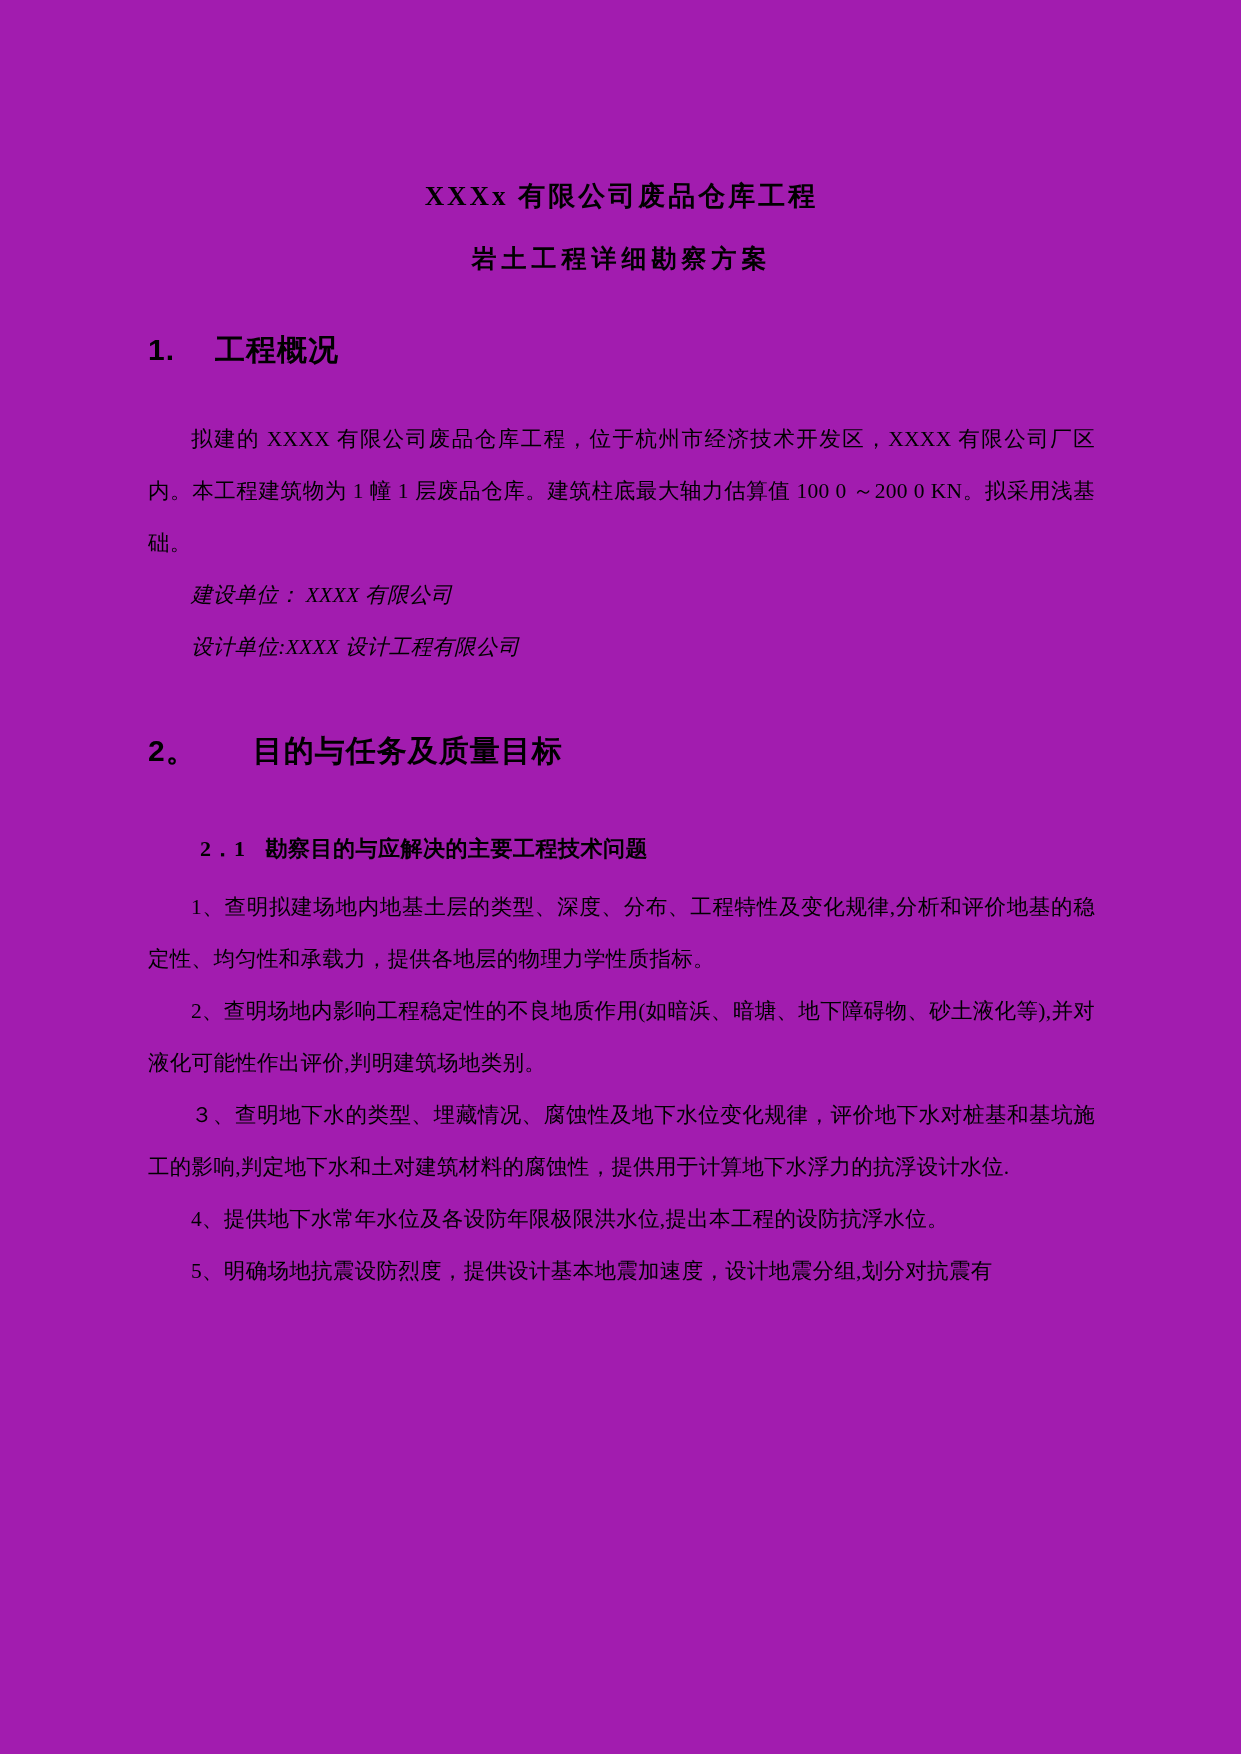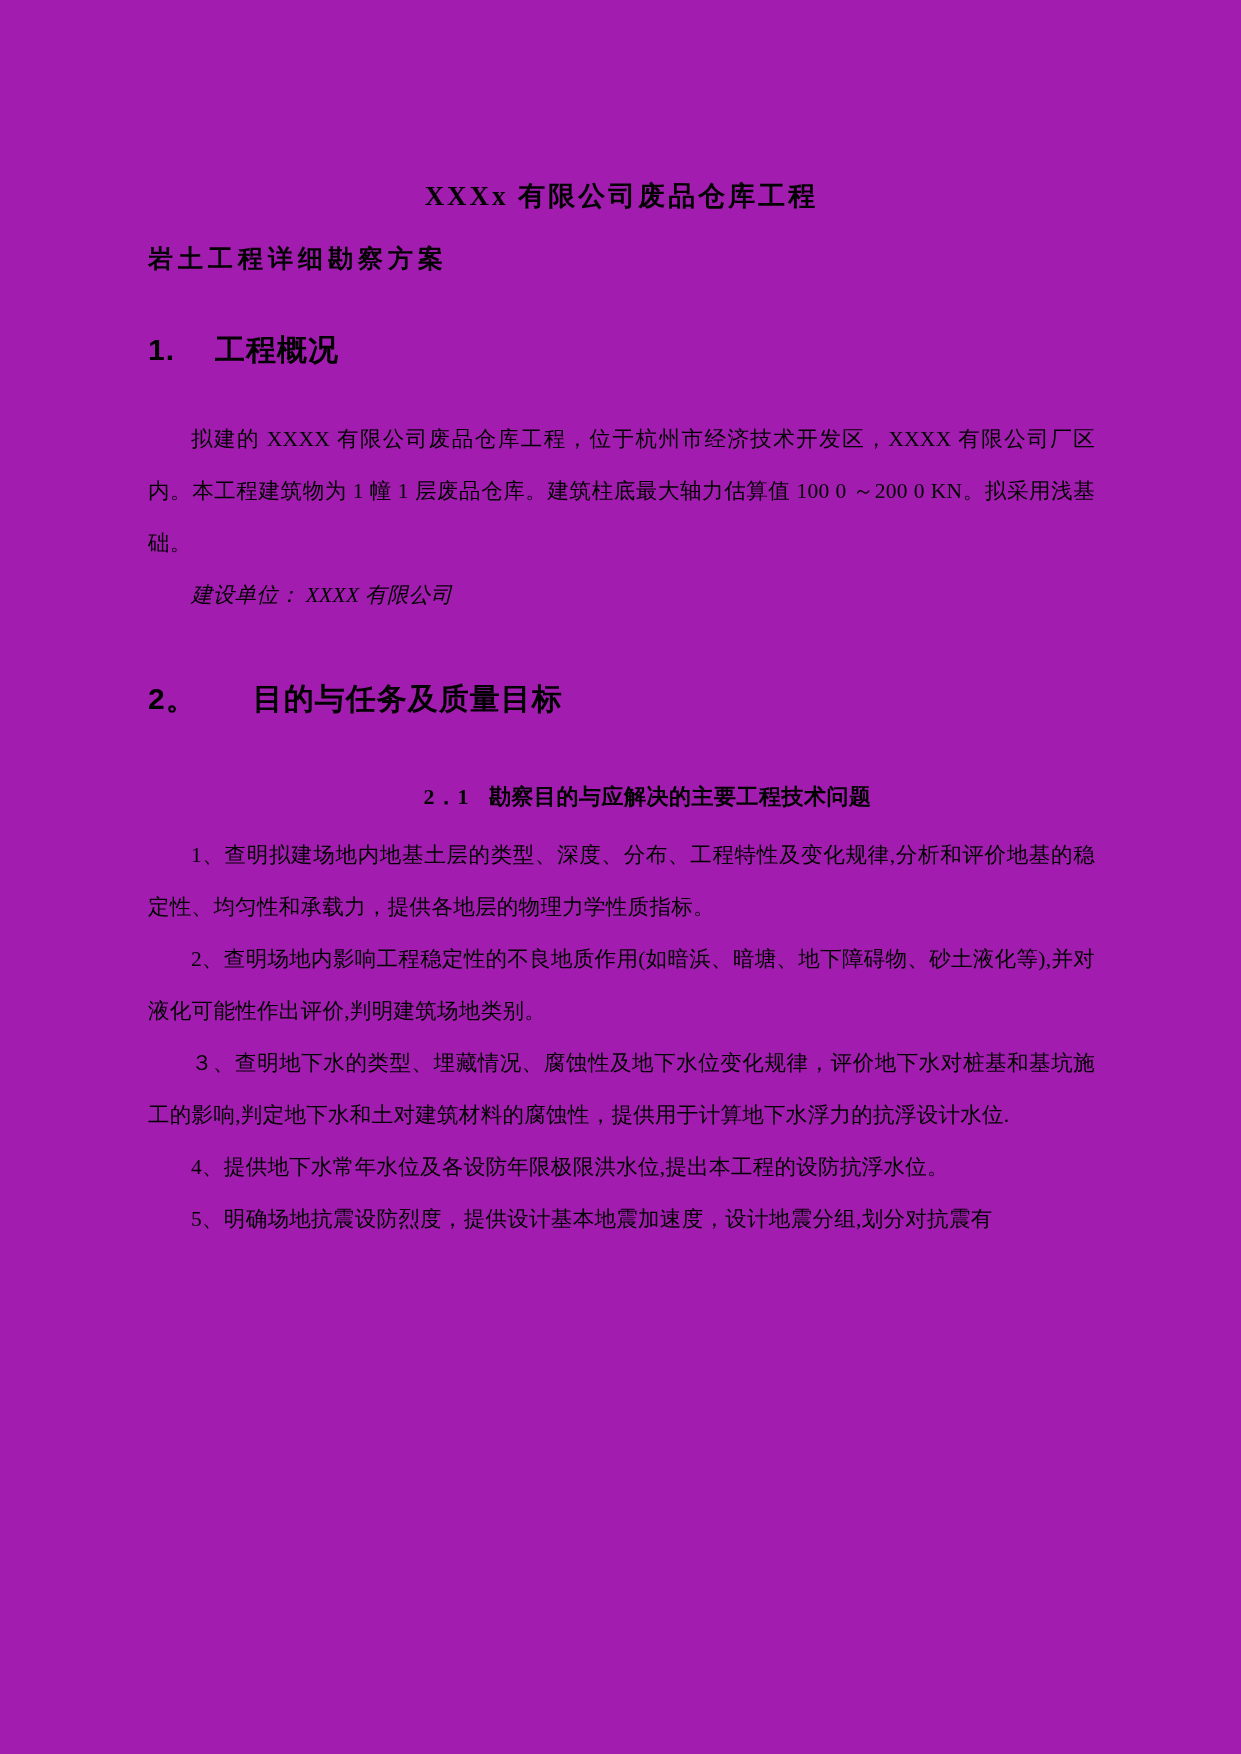--- a/index.html
+++ b/index.html
@@ -28,20 +28,21 @@
     margin: 0 0 28px 0;
     font-size: 27px;
     font-weight: 700;
     text-align: center;
     letter-spacing: 3px;
   }
   .doc-title2 {
     margin: 0;
     font-size: 25px;
     font-weight: 700;
+    text-align: center;
     letter-spacing: 5px;
   }
   
   .section-heading {
     font-family: "Liberation Sans", "DejaVu Sans", sans-serif;
     font-size: 30px;
     font-weight: 700;
     text-align: left;
     margin: 55px 0 42px 0;
     letter-spacing: 1px;
@@ -56,21 +57,20 @@
     margin-right: 56px;
   }
   
   .sub-heading {
     margin: 0 0 6px 0;
     padding-left: 52px;
     font-size: 22px;
     font-weight: 700;
     line-height: 52px;
     letter-spacing: 0.5px;
-    text-align: center;
   }
   .sub-heading .subnum {
     margin-right: 20px;
   }
   
   .body-para {
     margin: 0;
     font-size: 21.5px;
     line-height: 52px;
     text-align: justify;
@@ -97,20 +97,21 @@
   <h2 class="doc-title2">岩土工程详细勘察方案</h2>
 
   <div class="section-heading">
     <span class="hnum">1.</span><span>工程概况</span>
   </div>
 
   <p class="body-para">拟建的 XXXX 有限公司废品仓库工程，位于杭州市经济技术开发区，XXXX 有限公司厂区内。本工程建筑物为 1 幢 1 层废品仓库。建筑柱底最大轴力估算值 100 0 ～200 0 KN。拟采用浅基础。</p>
 
   <p class="plain-line">建设单位： XXXX 有限公司</p>
 
+  <p class="plain-line">设计单位:XXXX 设计工程有限公司</p>
 
   <div class="section-heading second">
     <span class="hnum">2。</span><span>目的与任务及质量目标</span>
   </div>
 
   <p class="sub-heading">
     <span class="subnum">2．1</span><span>勘察目的与应解决的主要工程技术问题</span>
   </p>
 
 

